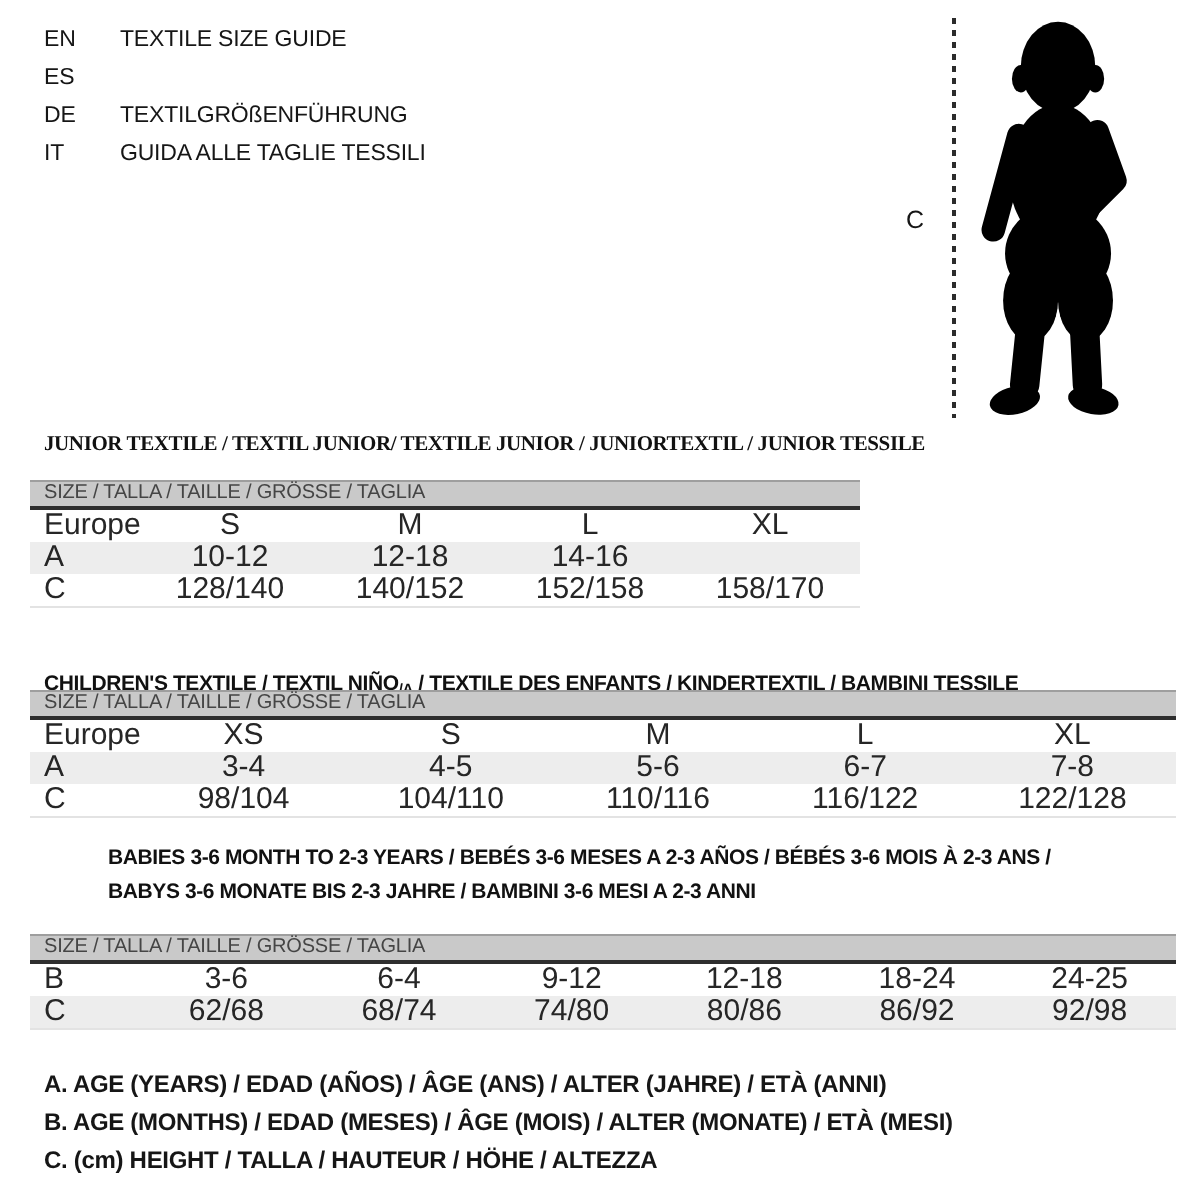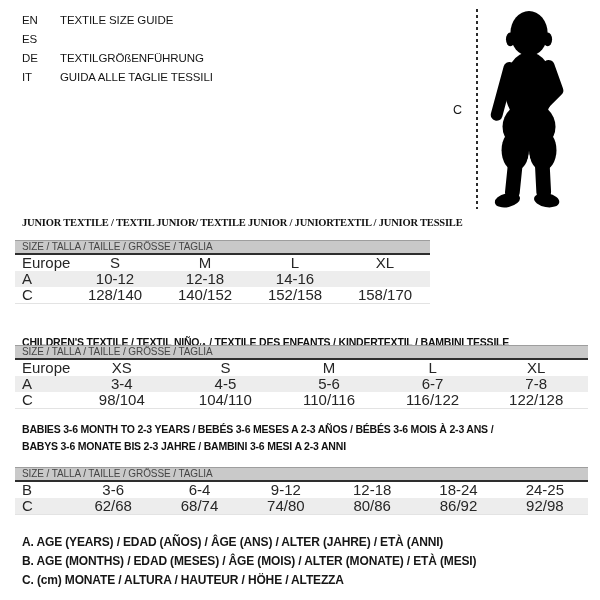--- a/index.html
+++ b/index.html
@@ -143,21 +143,21 @@
         <div class="cell">98/104</div>
         <div class="cell">104/110</div>
         <div class="cell">110/116</div>
         <div class="cell">116/122</div>
         <div class="cell">122/128</div>
       </div>
     </div>
 </div>
 
 <div class="section sec-babies">
-  <div class="sec-heading" style="top:421px;">
+  <div class="sec-heading" style="top:421px;margin-left:32px;">
     <div>BABIES 3-6 MONTH TO 2-3 YEARS / BEBÉS 3-6 MESES A 2-3 AÑOS / BÉBÉS 3-6 MOIS À 2-3 ANS /</div>
     <div>BABYS 3-6 MONATE BIS 2-3 JAHRE / BAMBINI 3-6 MESI A 2-3 ANNI</div>
   </div>
   <div class="stable" style="top:467px;">
     <div class="size-bar">SIZE / TALLA / TAILLE / GRÖSSE / TAGLIA</div>
   <div class="trow" style="--cols: 6;">
         <div class="lab">B</div>
         <div class="cell">3-6</div>
         <div class="cell">6-4</div>
         <div class="cell">9-12</div>
@@ -173,14 +173,14 @@
         <div class="cell">80/86</div>
         <div class="cell">86/92</div>
         <div class="cell">92/98</div>
       </div>
     </div>
 </div>
 
 <div class="footnotes">
   <div class="footnote">A. AGE (YEARS) / EDAD (AÑOS) / ÂGE (ANS) / ALTER (JAHRE) / ETÀ (ANNI)</div>
   <div class="footnote">B. AGE (MONTHS) / EDAD (MESES) / ÂGE (MOIS) / ALTER (MONATE) / ETÀ (MESI)</div>
-  <div class="footnote">C. (cm) MONATE / ALTURA / HAUTEUR / HÖHE / ALTEZZA</div>
+  <div class="footnote">C. (cm) HEIGHT / TALLA / HAUTEUR / HÖHE / ALTEZZA</div>
 </div>
 
 </body></html>

